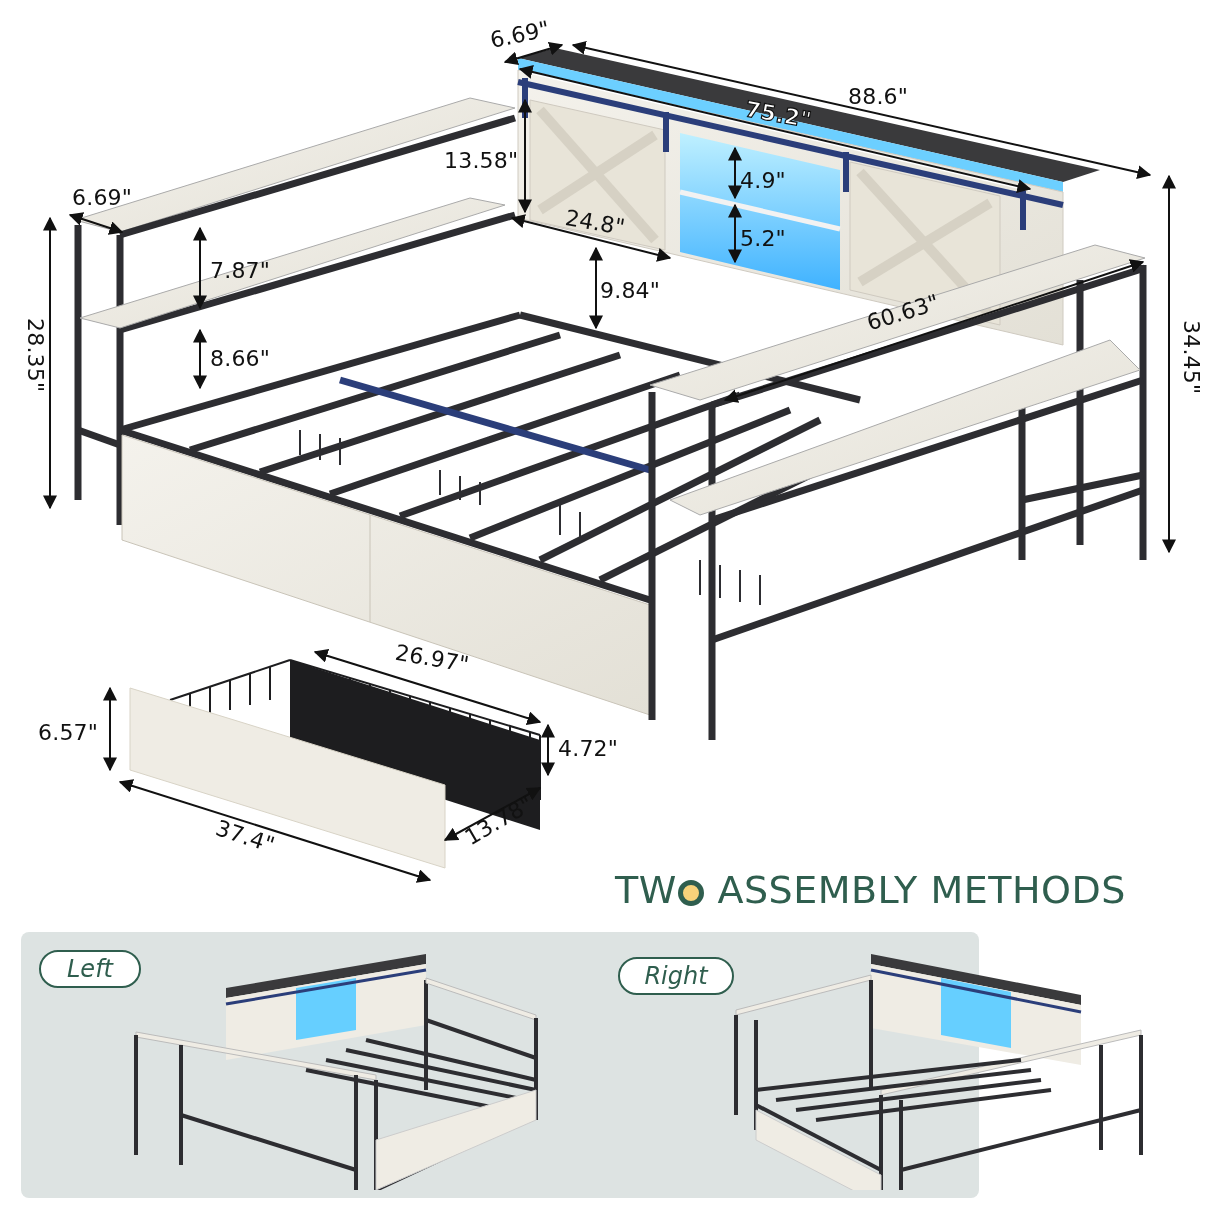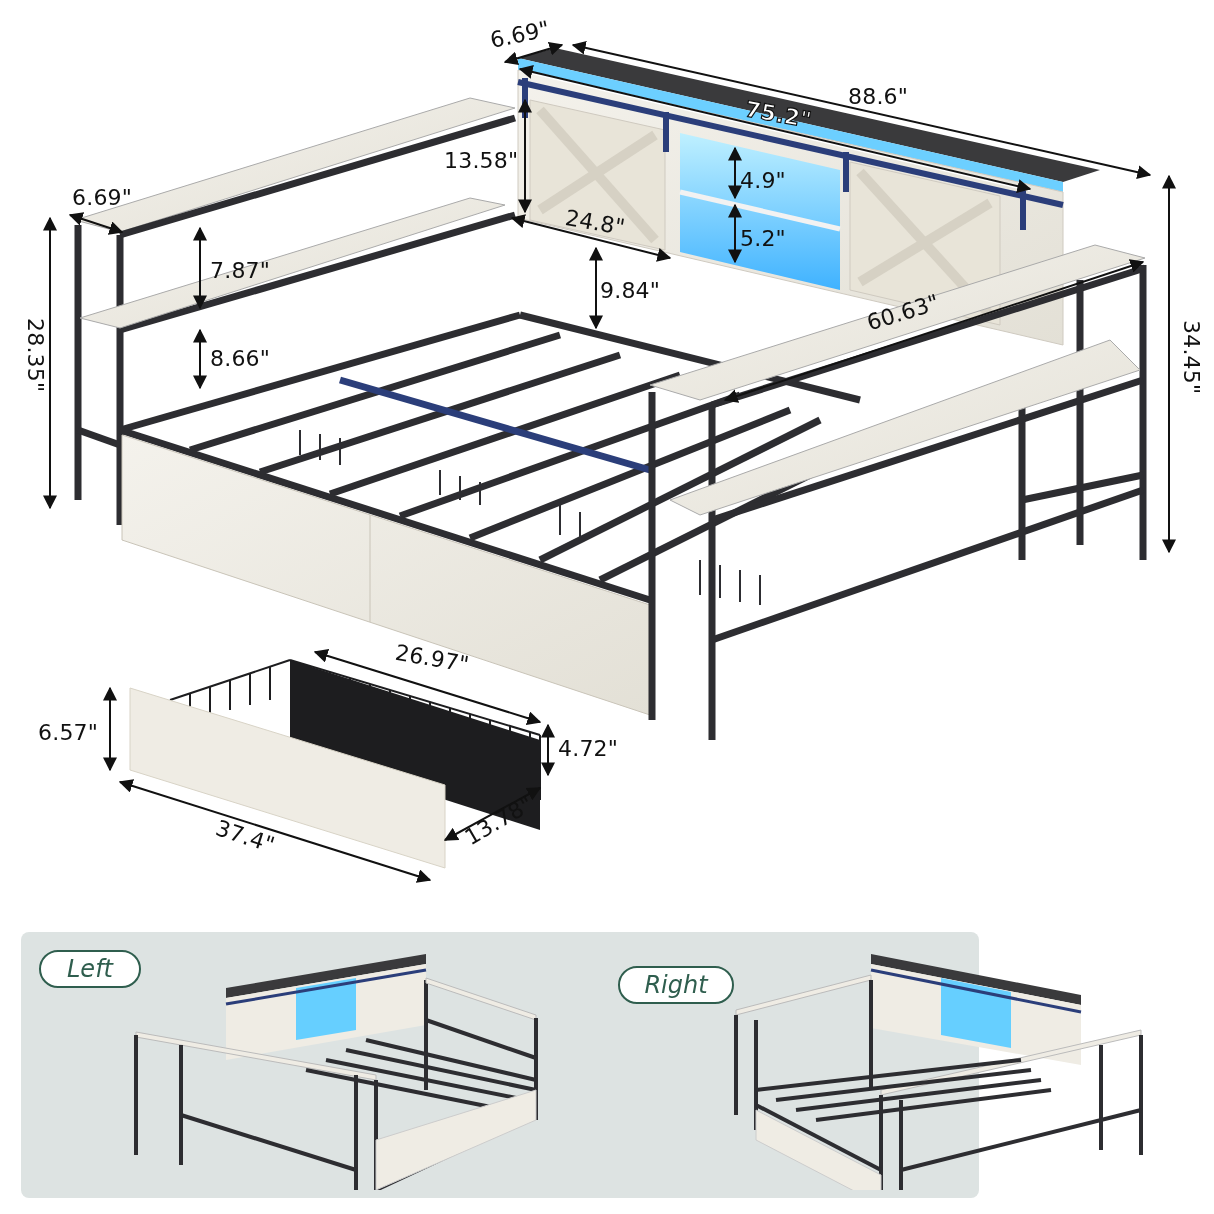--- a/index.html
+++ b/index.html
@@ -189,24 +189,27 @@
       <line x1="405" y1="200" x2="500" y2="148" marker-start="url(#ah2)" marker-end="url(#ah2)"></line>
     </g>
   </svg>
 
   <div class="dim" style="left:395px;top:648px;transform:rotate(10deg);">26.97"</div>
   <div class="dim" style="left:38px;top:722px;">6.57"</div>
   <div class="dim" style="left:558px;top:738px;">4.72"</div>
   <div class="dim" style="left:215px;top:826px;transform:rotate(18deg);">37.4"</div>
   <div class="dim" style="left:462px;top:810px;transform:rotate(-30deg);">13.78"</div>
 
+  <div class="title">
+    <span>TW</span><span class="o-dot"></span> <span>ASSEMBLY METHODS</span>
+  </div>
 
   <div class="panel">
     <div class="pill" style="left:18px;top:18px;width:102px;">Left</div>
-    <div class="pill" style="left:597px;top:34px;width:116px;text-align:right;">Right</div>
+    <div class="pill" style="left:597px;top:25px;width:116px;text-align:right;">Right</div>
 
     <svg width="420" height="250" viewBox="0 0 420 250" style="position:absolute;left:105px;top:8px;">
       <polygon points="100,48 300,14 300,24 100,58" fill="#3a3a3c"></polygon>
       <polygon points="100,58 300,24 300,85 100,120" fill="#efece4"></polygon>
       <polygon points="170,48 230,38 230,90 170,100" fill="#66cfff"></polygon>
       <line x1="100" y1="64" x2="300" y2="30" stroke="#2b3e7a" stroke-width="3"></line>
       <g stroke="#2d2d31" stroke-width="4" fill="none">
         <polygon points="10,92 250,135 250,140 10,97" fill="#efece4" stroke="#bbb" stroke-width="1"></polygon>
         <line x1="10" y1="95" x2="10" y2="215"></line>
         <line x1="55" y1="105" x2="55" y2="225"></line>

